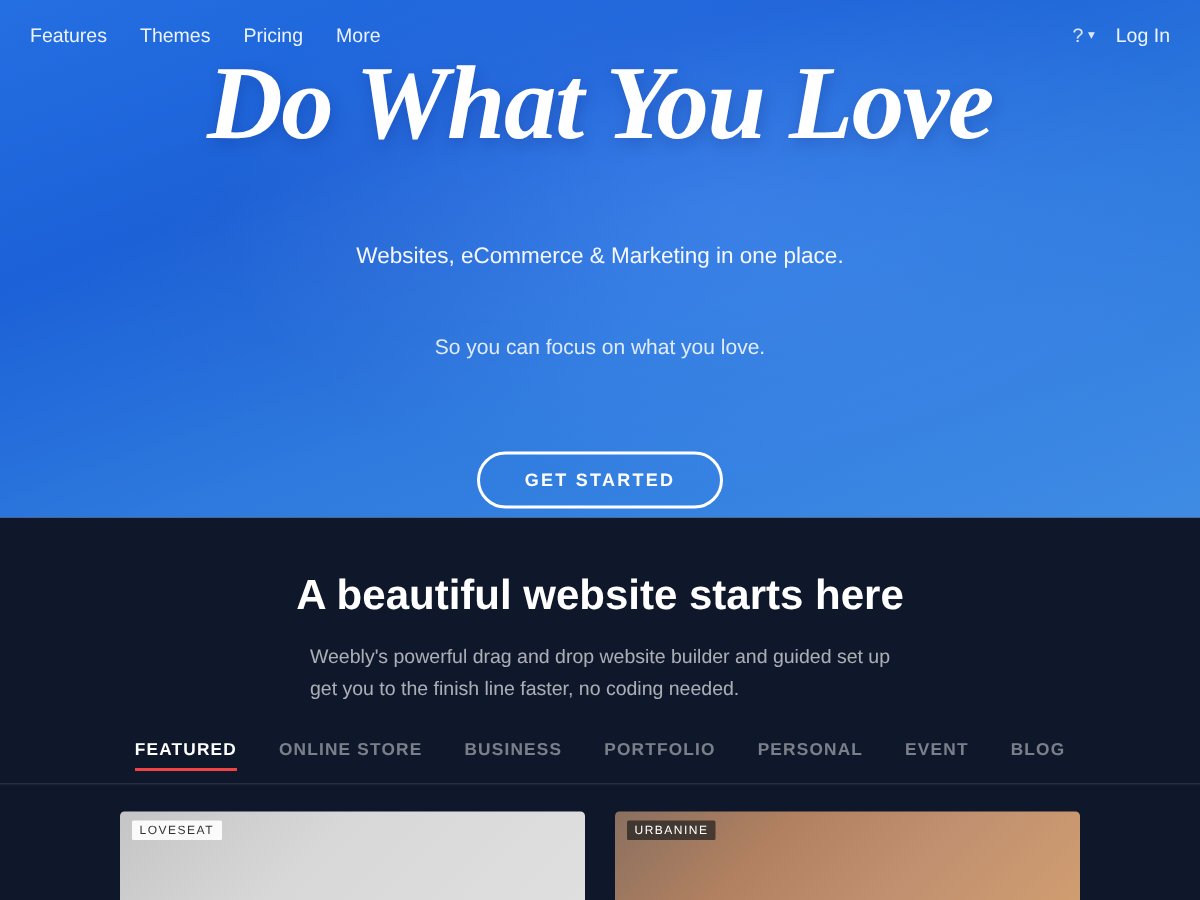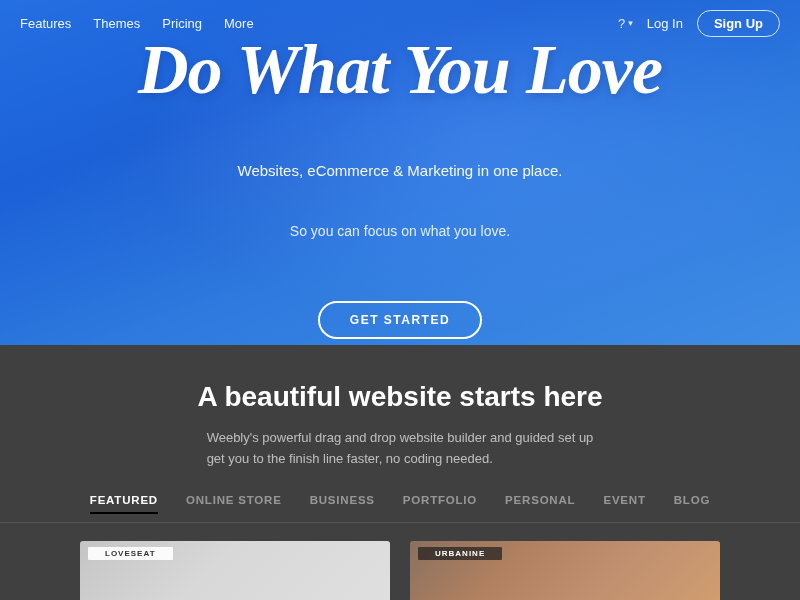--- a/index.html
+++ b/index.html
@@ -138,21 +138,21 @@
       cursor: pointer;
       background: transparent;
     }
 
     
     .lower {
       position: absolute;
       top: 345px;
       left: 0; right: 0;
       bottom: 0;
-      background: #404040;
+      background: #0f172a;
       display: flex;
       flex-direction: column;
       align-items: center;
       padding-top: 36px;
     }
     .lower-title {
       color: white;
       font-size: 28px;
       font-weight: 700;
       text-align: center;
@@ -179,21 +179,21 @@
       color: rgba(255,255,255,0.45);
       font-size: 11.5px;
       font-weight: 700;
       letter-spacing: 0.8px;
       cursor: pointer;
       text-transform: uppercase;
       padding-bottom: 6px;
     }
     .tab.active {
       color: white;
-      border-bottom: 2px solid #000000;
+      border-bottom: 2px solid #ef4444;
     }
 
     
     .cards-row {
       display: flex;
       gap: 20px;
       margin-top: 18px;
       padding: 0 80px;
       width: 100%;
     }
@@ -211,23 +211,23 @@
     .card-right {
       background: linear-gradient(135deg, #8a7060 0%, #b08060 30%, #c09070 60%, #d4a070 100%);
     }
     .card-label {
       position: absolute;
       top: 6px;
       left: 8px;
       background: rgba(255,255,255,0.9);
       color: #333;
       font-size: 8px;
-      font-weight: 700;
+      font-weight: 400;
       letter-spacing: 1px;
-      padding: 2px 17px;
+      padding: 2px 5px;
       border-radius: 1px;
     }
     .card-right .card-label {
       background: rgba(30,30,30,0.7);
       color: white;
     }
   </style>
 </head>
 <body>
 
@@ -237,21 +237,20 @@
     <a class="nav-link">Themes</a>
     <a class="nav-link">Pricing</a>
     <a class="nav-link">More</a>
   </div>
   <div class="nav-right">
     <span class="nav-help">
       <span>?</span>
       <span style="font-size:9px;">▾</span>
     </span>
     <span class="nav-login">Log In</span>
-    <span class="nav-signup">Sign Up</span>
   </div>
 </nav>
 
 <section class="hero">
   <div class="hero-bg-overlay"></div>
   <div class="hero-bg-figure"></div>
   <div class="hero-content">
     <div class="hero-headline" style="
       font-size: 70px;
       font-style: italic;

